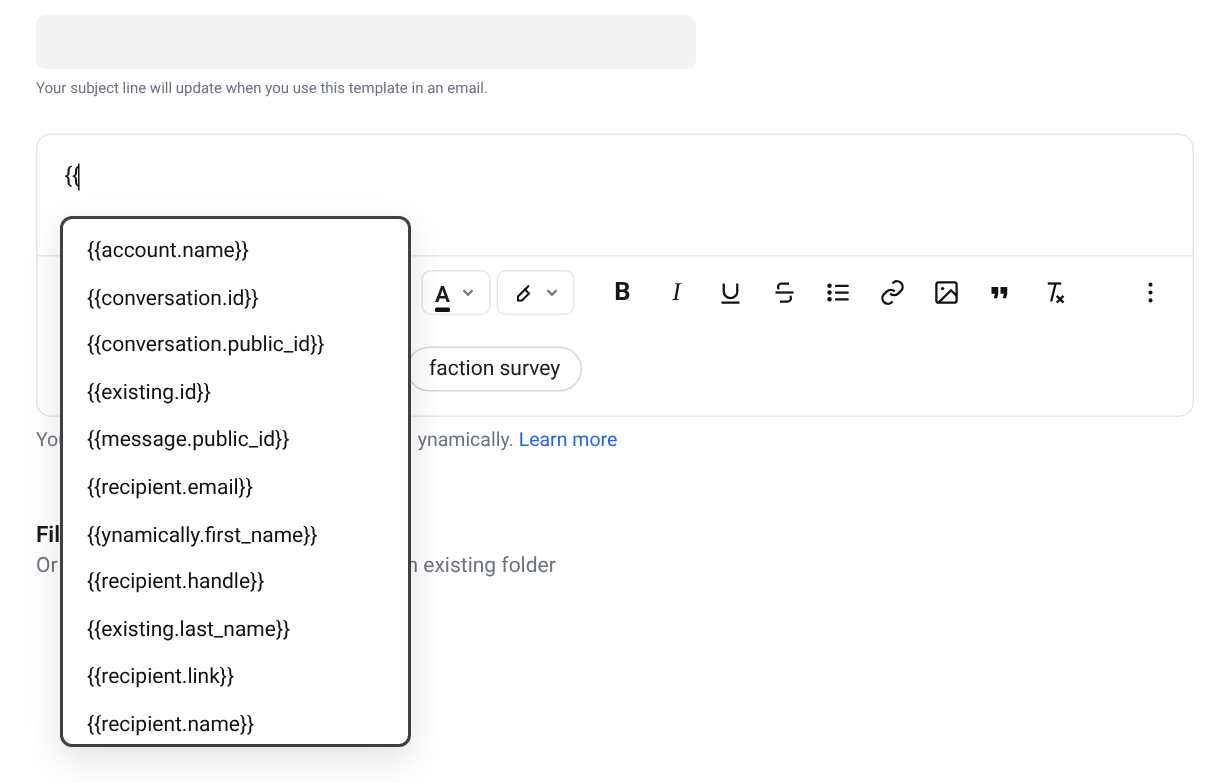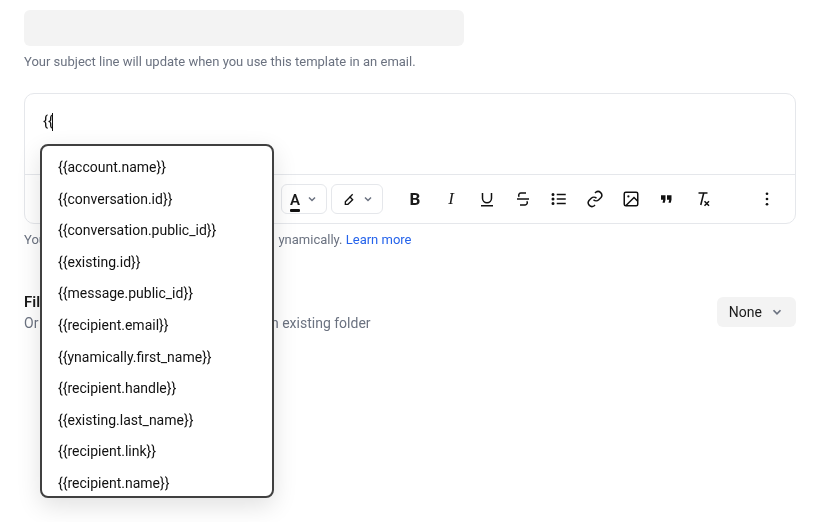--- a/index.html
+++ b/index.html
@@ -22,21 +22,21 @@
     .subject-input {
       width: 440px;
       height: 36px;
       background: #f3f3f3;
       border: none;
       border-radius: 6px;
       padding: 0 12px;
       font-size: 14px;
     }
     .helper {
-      font-size: 13px;
+      font-size: 10px;
       color: #6b7280;
       margin-top: 8px;
     }
     .editor-wrap {
       margin-top: 24px;
       border: 1px solid #e5e7eb;
       border-radius: 10px;
       overflow: visible;
       position: relative;
       background: #fff;
@@ -243,43 +243,41 @@
       </div>
       <div class="spacer"></div>
       <div class="tool-btn">
         <svg width="18" height="18" viewBox="0 0 24 24" fill="#111">
             <circle cx="12" cy="5" r="1.8"></circle>
             <circle cx="12" cy="12" r="1.8"></circle>
             <circle cx="12" cy="19" r="1.8"></circle>
           </svg>
       </div>
     </div>
+    <div class="chip-row">
+      <div style="width:220px"></div>
+      <div class="chip">faction survey</div>
+    </div>
   </div>
 
   <div class="below-editor">
     <span>You</span>
     <span style="display:inline-block;width:226px"></span>
     <span>ynamically. </span><span class="link">Learn more</span>
   </div>
 
   <div class="section">
     <div class="files-row">
       <div>
         <div class="files-head">Fil</div>
         <div class="files-sub">
           <span>Or</span>
           <span style="display:inline-block;width:218px"></span>
           <span>an existing folder</span>
         </div>
-      </div>
-      <div class="none-select">
-        <span>None</span>
-        <svg width="14" height="14" viewBox="0 0 16 16" fill="none" stroke="#6b7280" stroke-width="2">
-            <path d="M4 6l4 4 4-4"></path>
-          </svg>
       </div>
     </div>
   </div>
 </div>
 
 <div class="dropdown">
   <div class="dropdown-item">{{account.name}}</div>
   <div class="dropdown-item">{{conversation.id}}</div>
   <div class="dropdown-item">{{conversation.public_id}}</div>
   <div class="dropdown-item">{{existing.id}}</div>

